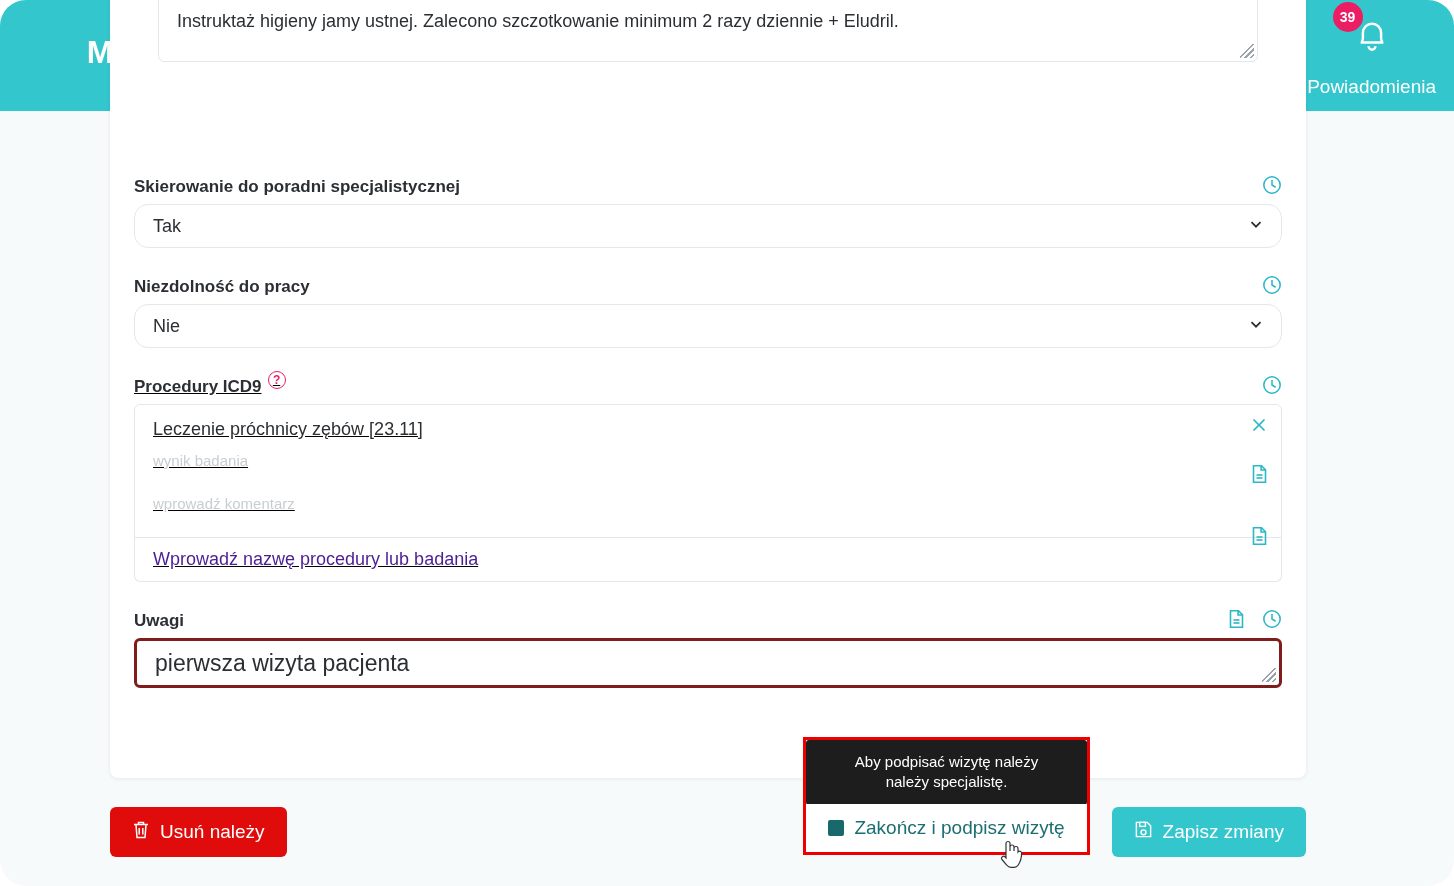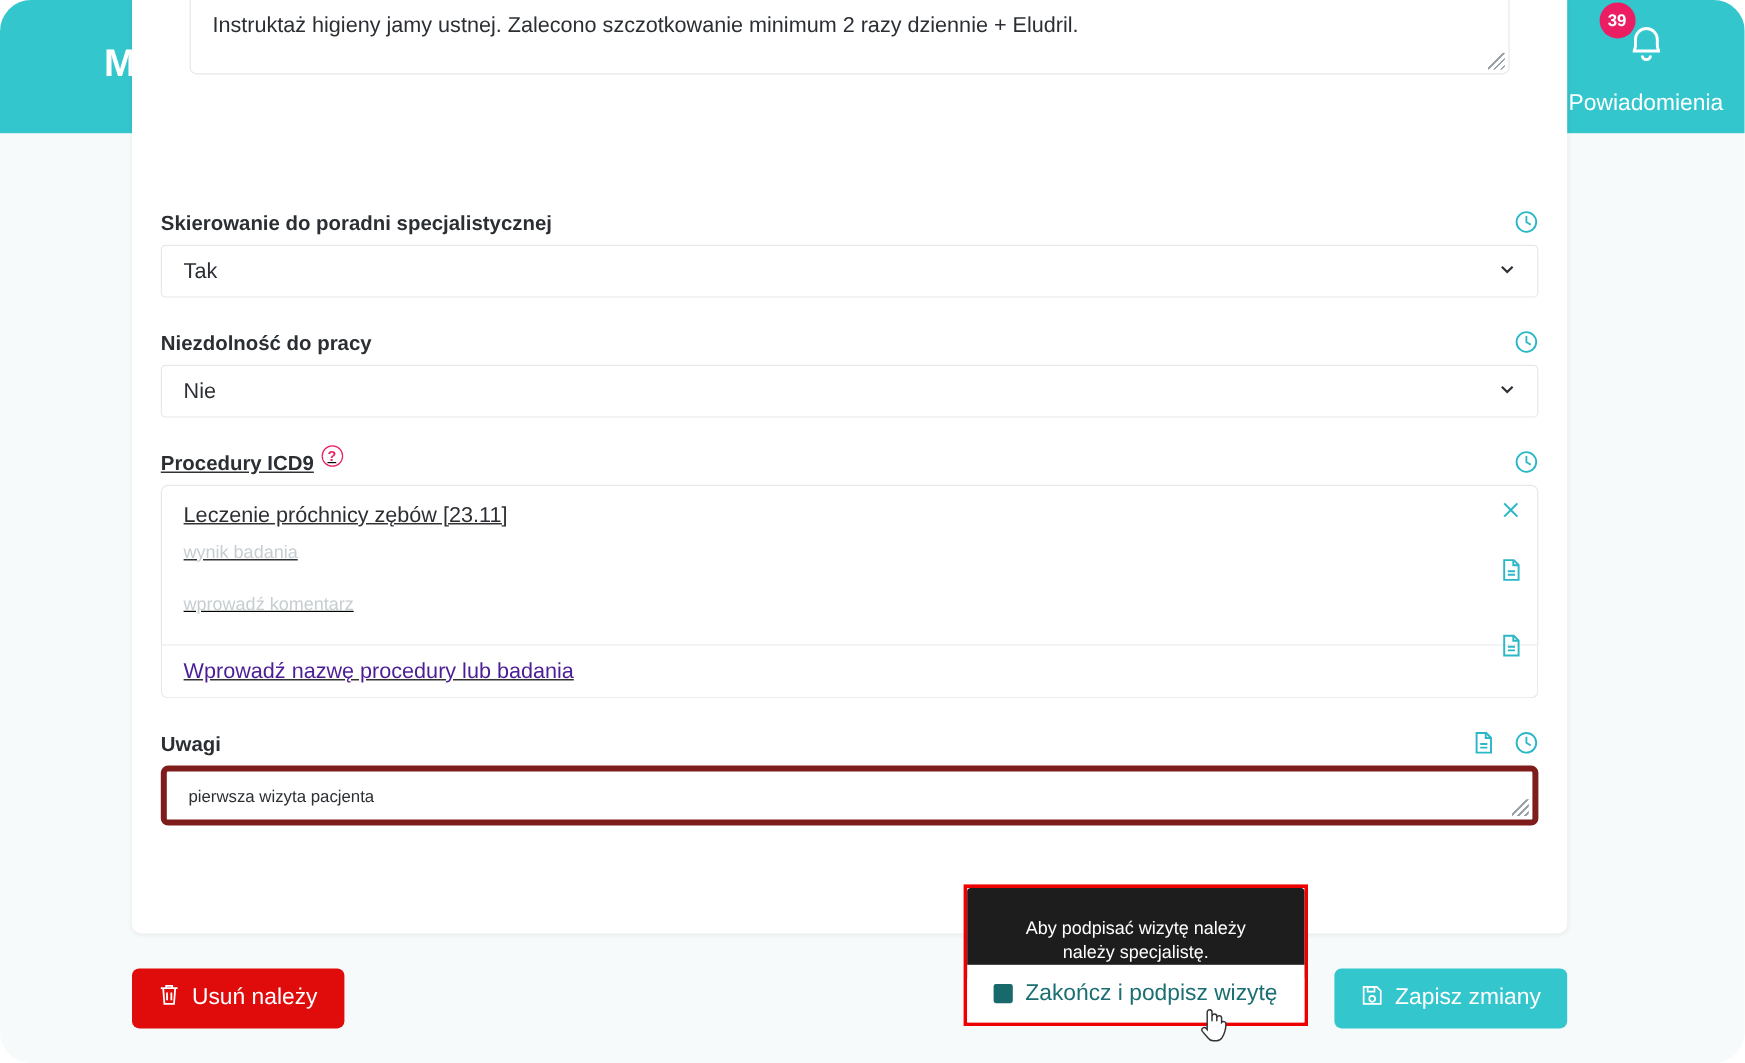--- a/index.html
+++ b/index.html
@@ -120,21 +120,21 @@
   .field-label {
     font-size: 17px; color: #2b2f33; font-weight: bold;
     display: flex; align-items: center; gap: 6px;
   }
   .field-icons { display: flex; align-items: center; gap: 16px; }
   .ph { color: #4c1d95; }
 
   .select-box {
     height: 44px;
     border: 1px solid #e4e8ea;
-    border-radius: 4px;
+    border-radius: 14px;
     display: flex; align-items: center;
     justify-content: space-between;
     padding: 0 16px 0 18px;
     font-size: 18px; color: #2b2f33;
     cursor: pointer;
     background: #fff;
   }
 
   .textarea-top {
     position: absolute;
@@ -180,25 +180,25 @@
     border: 1px solid #e4e8ea;
     border-top: none;
     border-radius: 0 0 6px 6px;
     display: flex; align-items: center;
     padding: 0 18px;
     font-size: 18px;
   }
 
   .uwagi-box {
     height: 50px;
-    border: 5px solid #7f1d1d;
+    border: 3px solid #7f1d1d;
     border-radius: 6px;
     padding: 13px 18px;
     display: flex; align-items: center;
-    font-size: 14px; color: #2b2f33;
+    font-size: 23px; color: #2b2f33;
     position: relative;
   }
 
   .help-q {
     display: inline-flex; align-items: center; justify-content: center;
     width: 18px; height: 18px;
     border: 1.6px solid #ec1e63;
     border-radius: 50%;
     color: #ec1e63;
     font-size: 12px; font-weight: bold;
@@ -235,21 +235,21 @@
   }
   .tooltip {
     position: absolute;
     left: 0; top: 0;
     width: 281px;
     background: #1d1d1d;
     color: #ffffff;
     font-size: 15px;
     line-height: 1.35;
     text-align: center;
-    padding: 24px 14px 12px 14px;
+    padding: 12px 14px 12px 14px;
     border-radius: 3px;
   }
   .tooltip-arrow {
     position: absolute;
     left: 50%; top: 62px;
     transform: translateX(-50%);
     width: 0; height: 0;
     border-left: 9px solid transparent;
     border-right: 9px solid transparent;
     border-top: 10px solid #1d1d1d;

